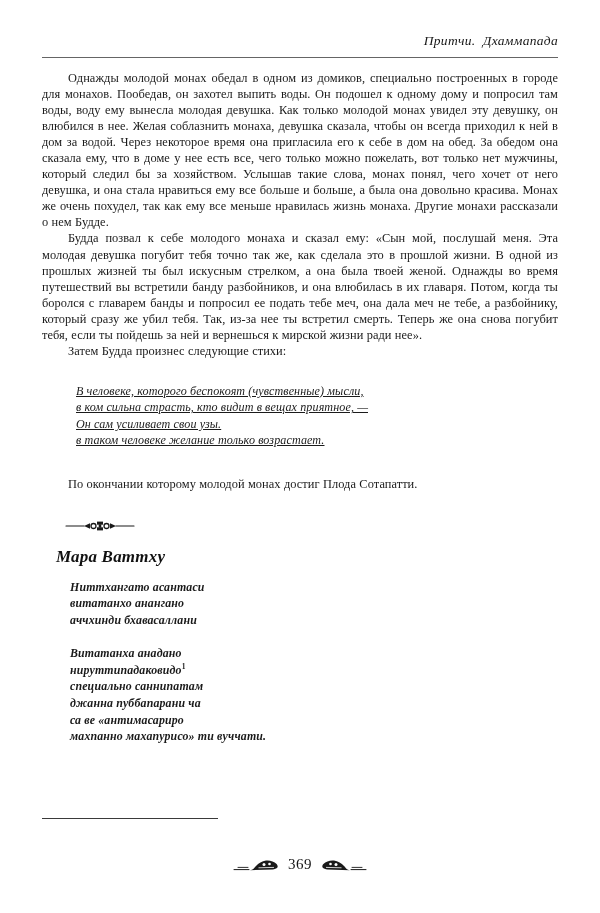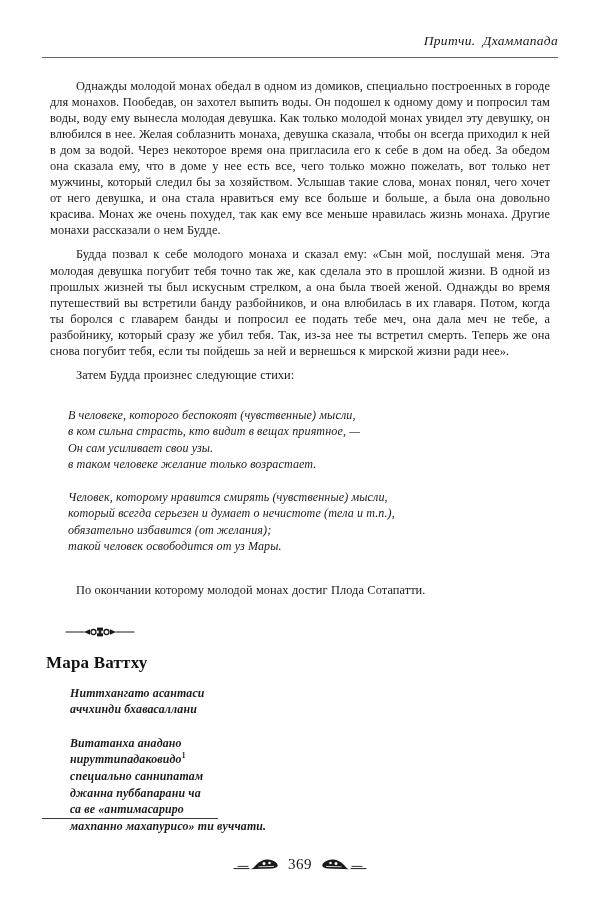--- a/index.html
+++ b/index.html
@@ -51,58 +51,60 @@
 
   
   .column {
     position: absolute;
     top: 70px;
     left: 42px;
     width: 516px;
   }
 
   p.body {
-    margin: 8px;
+    margin: 0;
     text-align: justify;
     text-justify: inter-word;
     text-indent: 26px;
     font-size: 12.4px;
     line-height: 16.05px;
     letter-spacing: 0.05px;
     word-spacing: 0.2px;
   }
 
   
   .verse {
-    margin: 0;
+    margin: 8px;
     padding-left: 26px;
     font-style: italic;
     font-size: 12.1px;
     line-height: 16.4px;
     letter-spacing: 0.1px;
     color: #1b1b1b;
+    text-decoration: underline;
   }
   .verse .ln { display: block; white-space: pre-wrap; }
   .verse.gap-top { margin-top: 16.4px; }
 
   .spacer-sm { height: 16px; }
   .spacer-md { height: 20px; }
 
   
   .ornament-row {
     margin-top: 26px;
     padding-left: 22px;
     height: 14px;
     display: flex;
     align-items: center;
   }
 
   
   .section-title {
-    margin: 14px 0 0 4px;
+    margin: 14px 0 0 14px;
+    font-style: italic;
     font-weight: bold;
     font-size: 17px;
     letter-spacing: 0.2px;
     color: #111;
   }
   .pali {
     margin: 12px 0 0 0;
     padding-left: 28px;
     font-style: italic;
     font-size: 11.9px;
@@ -145,20 +147,21 @@
   }
   .footnote .term { font-style: italic; }
 
   
   .folio {
     position: absolute;
     left: 0;
     top: 856px;
     width: 600px;
     display: flex;
+    align-items: center;
     justify-content: center;
     gap: 9px;
   }
   .folio-number {
     font-size: 15px;
     letter-spacing: 0.5px;
     color: #161616;
   }
   .folio-orn.flip { transform: scaleX(-1); }
 
@@ -182,26 +185,20 @@
 
     <div class="spacer-sm"></div>
 
     <div class="verse">
       <span class="ln">В человеке, которого беспокоят (чувственные) мысли,</span>
       <span class="ln">в ком сильна страсть, кто видит в вещах приятное, —</span>
       <span class="ln">Он сам усиливает свои узы.</span>
       <span class="ln">в таком человеке желание только возрастает.</span>
     </div>
 
-    <div class="verse gap-top">
-      <span class="ln">Человек, которому нравится смирять (чувственные) мысли,</span>
-      <span class="ln">который всегда серьезен и думает о нечистоте (тела и т.п.),</span>
-      <span class="ln">обязательно избавится (от желания);</span>
-      <span class="ln">такой человек освободится от уз Мары.</span>
-    </div>
 
     <div class="spacer-md"></div>
 
     <p class="body">По окончании которому молодой монах достиг Плода Сотапатти.</p>
 
     <div class="ornament-row">
       <span>
         <svg width="72" height="12" viewBox="0 0 72 12" aria-hidden="true">
           <path d="M2 6 L20 6" stroke="#1a1a1a" stroke-width="1.1" stroke-linecap="round"></path>
           <path d="M52 6 L70 6" stroke="#1a1a1a" stroke-width="1.1" stroke-linecap="round"></path>
@@ -213,20 +210,21 @@
           <rect x="33" y="7.3" width="6" height="3.1" fill="#1a1a1a"></rect>
           <rect x="34.7" y="4.3" width="2.6" height="3.4" fill="#1a1a1a"></rect>
         </svg>
       </span>
     </div>
 
     <h2 class="section-title">Мара Ваттху</h2>
 
     <div class="pali">
       <span class="ln">Ниттхангато асантаси</span>
+      <span class="ln">витатанхо анангано</span>
       <span class="ln">аччхинди бхавасаллани</span>
     </div>
 
     <div class="pali second">
       <span class="ln">Витатанха анадано</span>
       <span class="ln"><span>нируттипадаковидо</span><sup class="fn-ref">1</sup></span>
       <span class="ln">специально саннипатам</span>
       <span class="ln">джанна пуббапарани ча</span>
       <span class="ln">са ве «антимасариро</span>
       <span class="ln">махпанно махапурисо» ти вуччати.</span>

